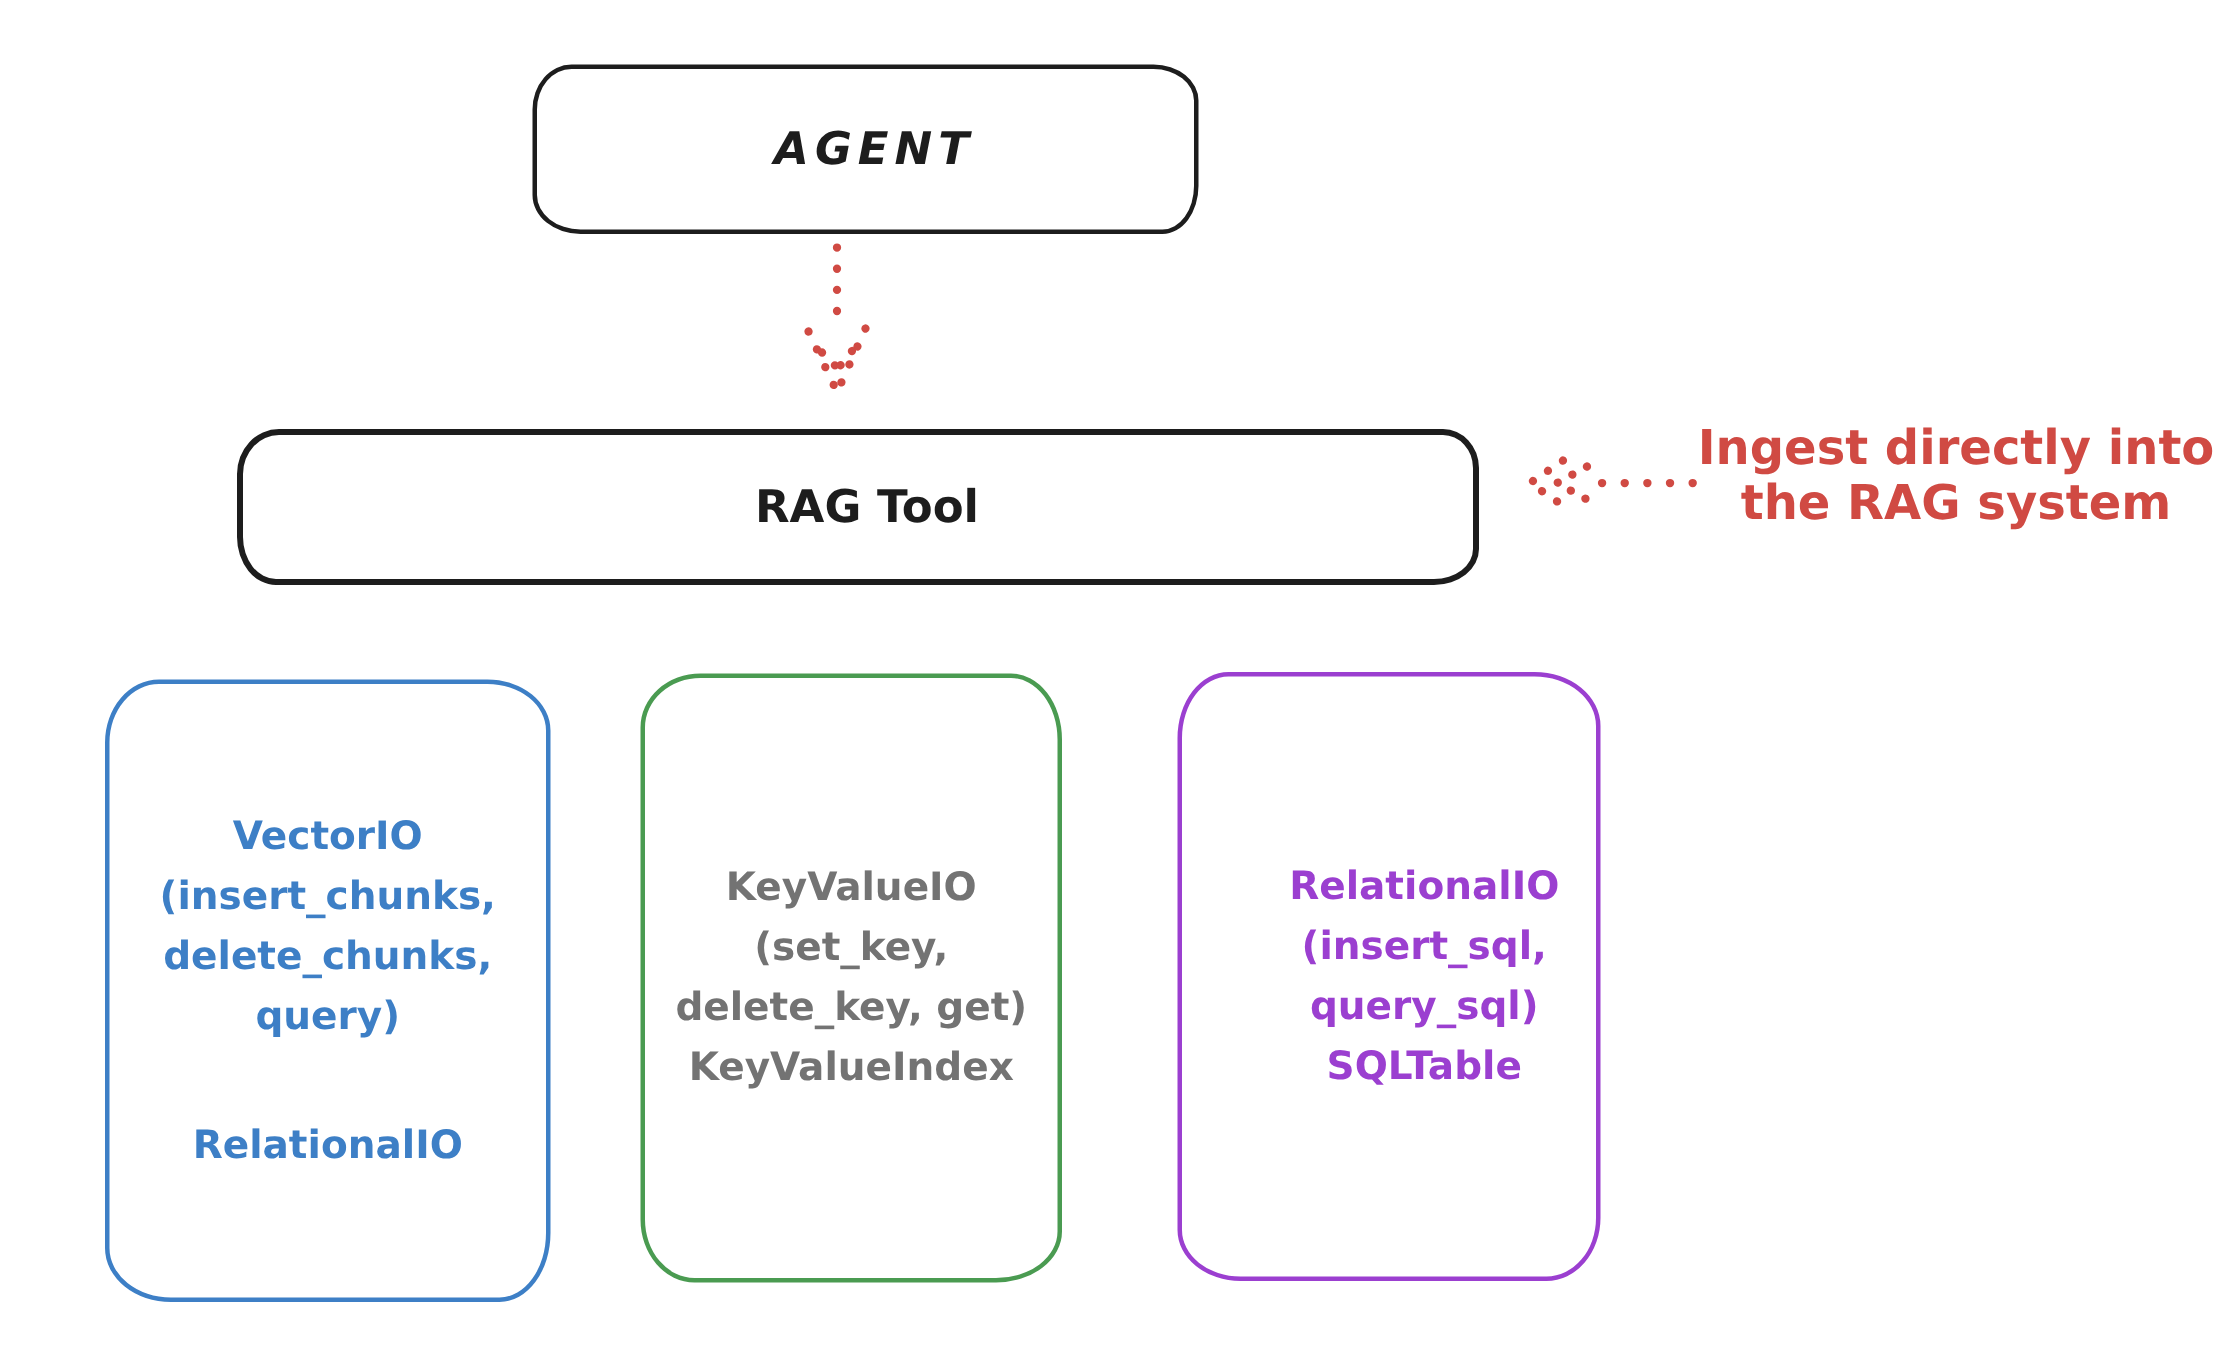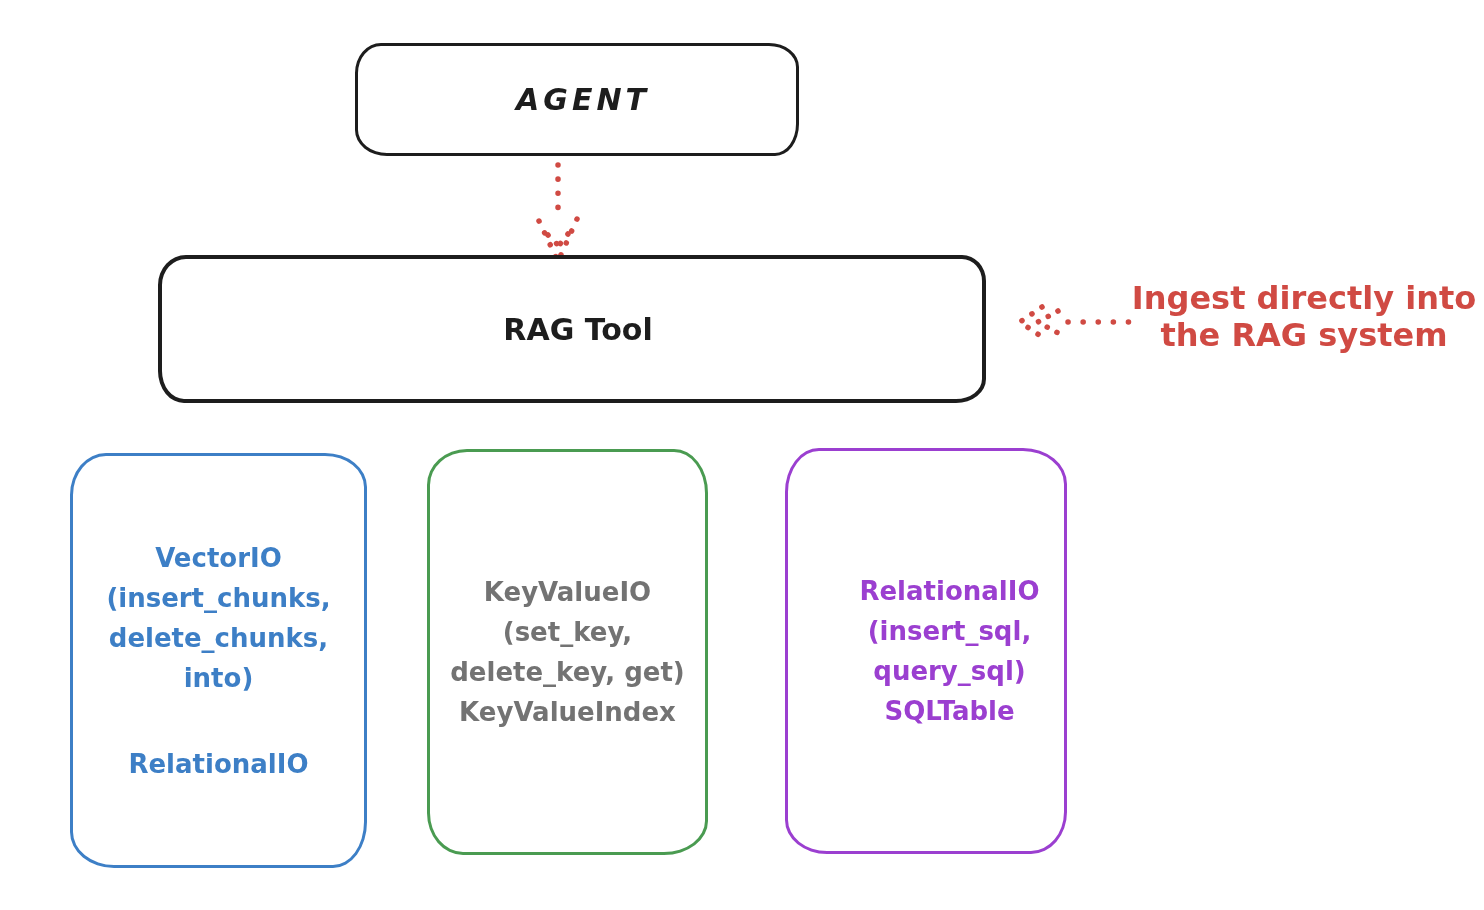--- a/index.html
+++ b/index.html
@@ -19,21 +19,21 @@
     align-items: center;
     justify-content: center;
     box-sizing: border-box;
     padding-left: 12px;
   }
   .node-agent {
     left: 355px; top: 43px; width: 444px; height: 113px;
     border-radius: 26px 30px 24px 32px / 30px 24px 32px 26px;
   }
   .node-rag {
-    left: 158px; top: 255px; width: 828px; height: 148px;
+    left: 158px; top: 286px; width: 828px; height: 104px;
     border-width: 4px;
     border-radius: 28px 24px 30px 26px / 30px 26px 24px 32px;
   }
   .node-label {
     font-size: 30px;
     font-weight: 700;
     white-space: nowrap;
   }
   .node-agent .node-label {
     letter-spacing: 4px;
@@ -116,21 +116,21 @@
   <div class="annotation" style="color: rgb(208, 74, 67);">
     <div>Ingest directly into</div>
     <div>the RAG system</div>
   </div>
 
   <div class="backend backend-vector" style="border-color: rgb(61, 127, 198); color: rgb(61, 127, 198);">
     <div>
       <div>VectorIO</div>
       <div>(insert_chunks,</div>
       <div>delete_chunks,</div>
-      <div>into)</div>
+      <div>query)</div>
     </div>
     <div class="index-label">RelationalIO</div>
   </div>
 
   <div class="backend backend-keyvalue" style="border-color: rgb(74, 155, 81); color: #737373;">
     <div>
       <div>KeyValueIO</div>
       <div>(set_key,</div>
       <div>delete_key, get)</div>
     </div>

